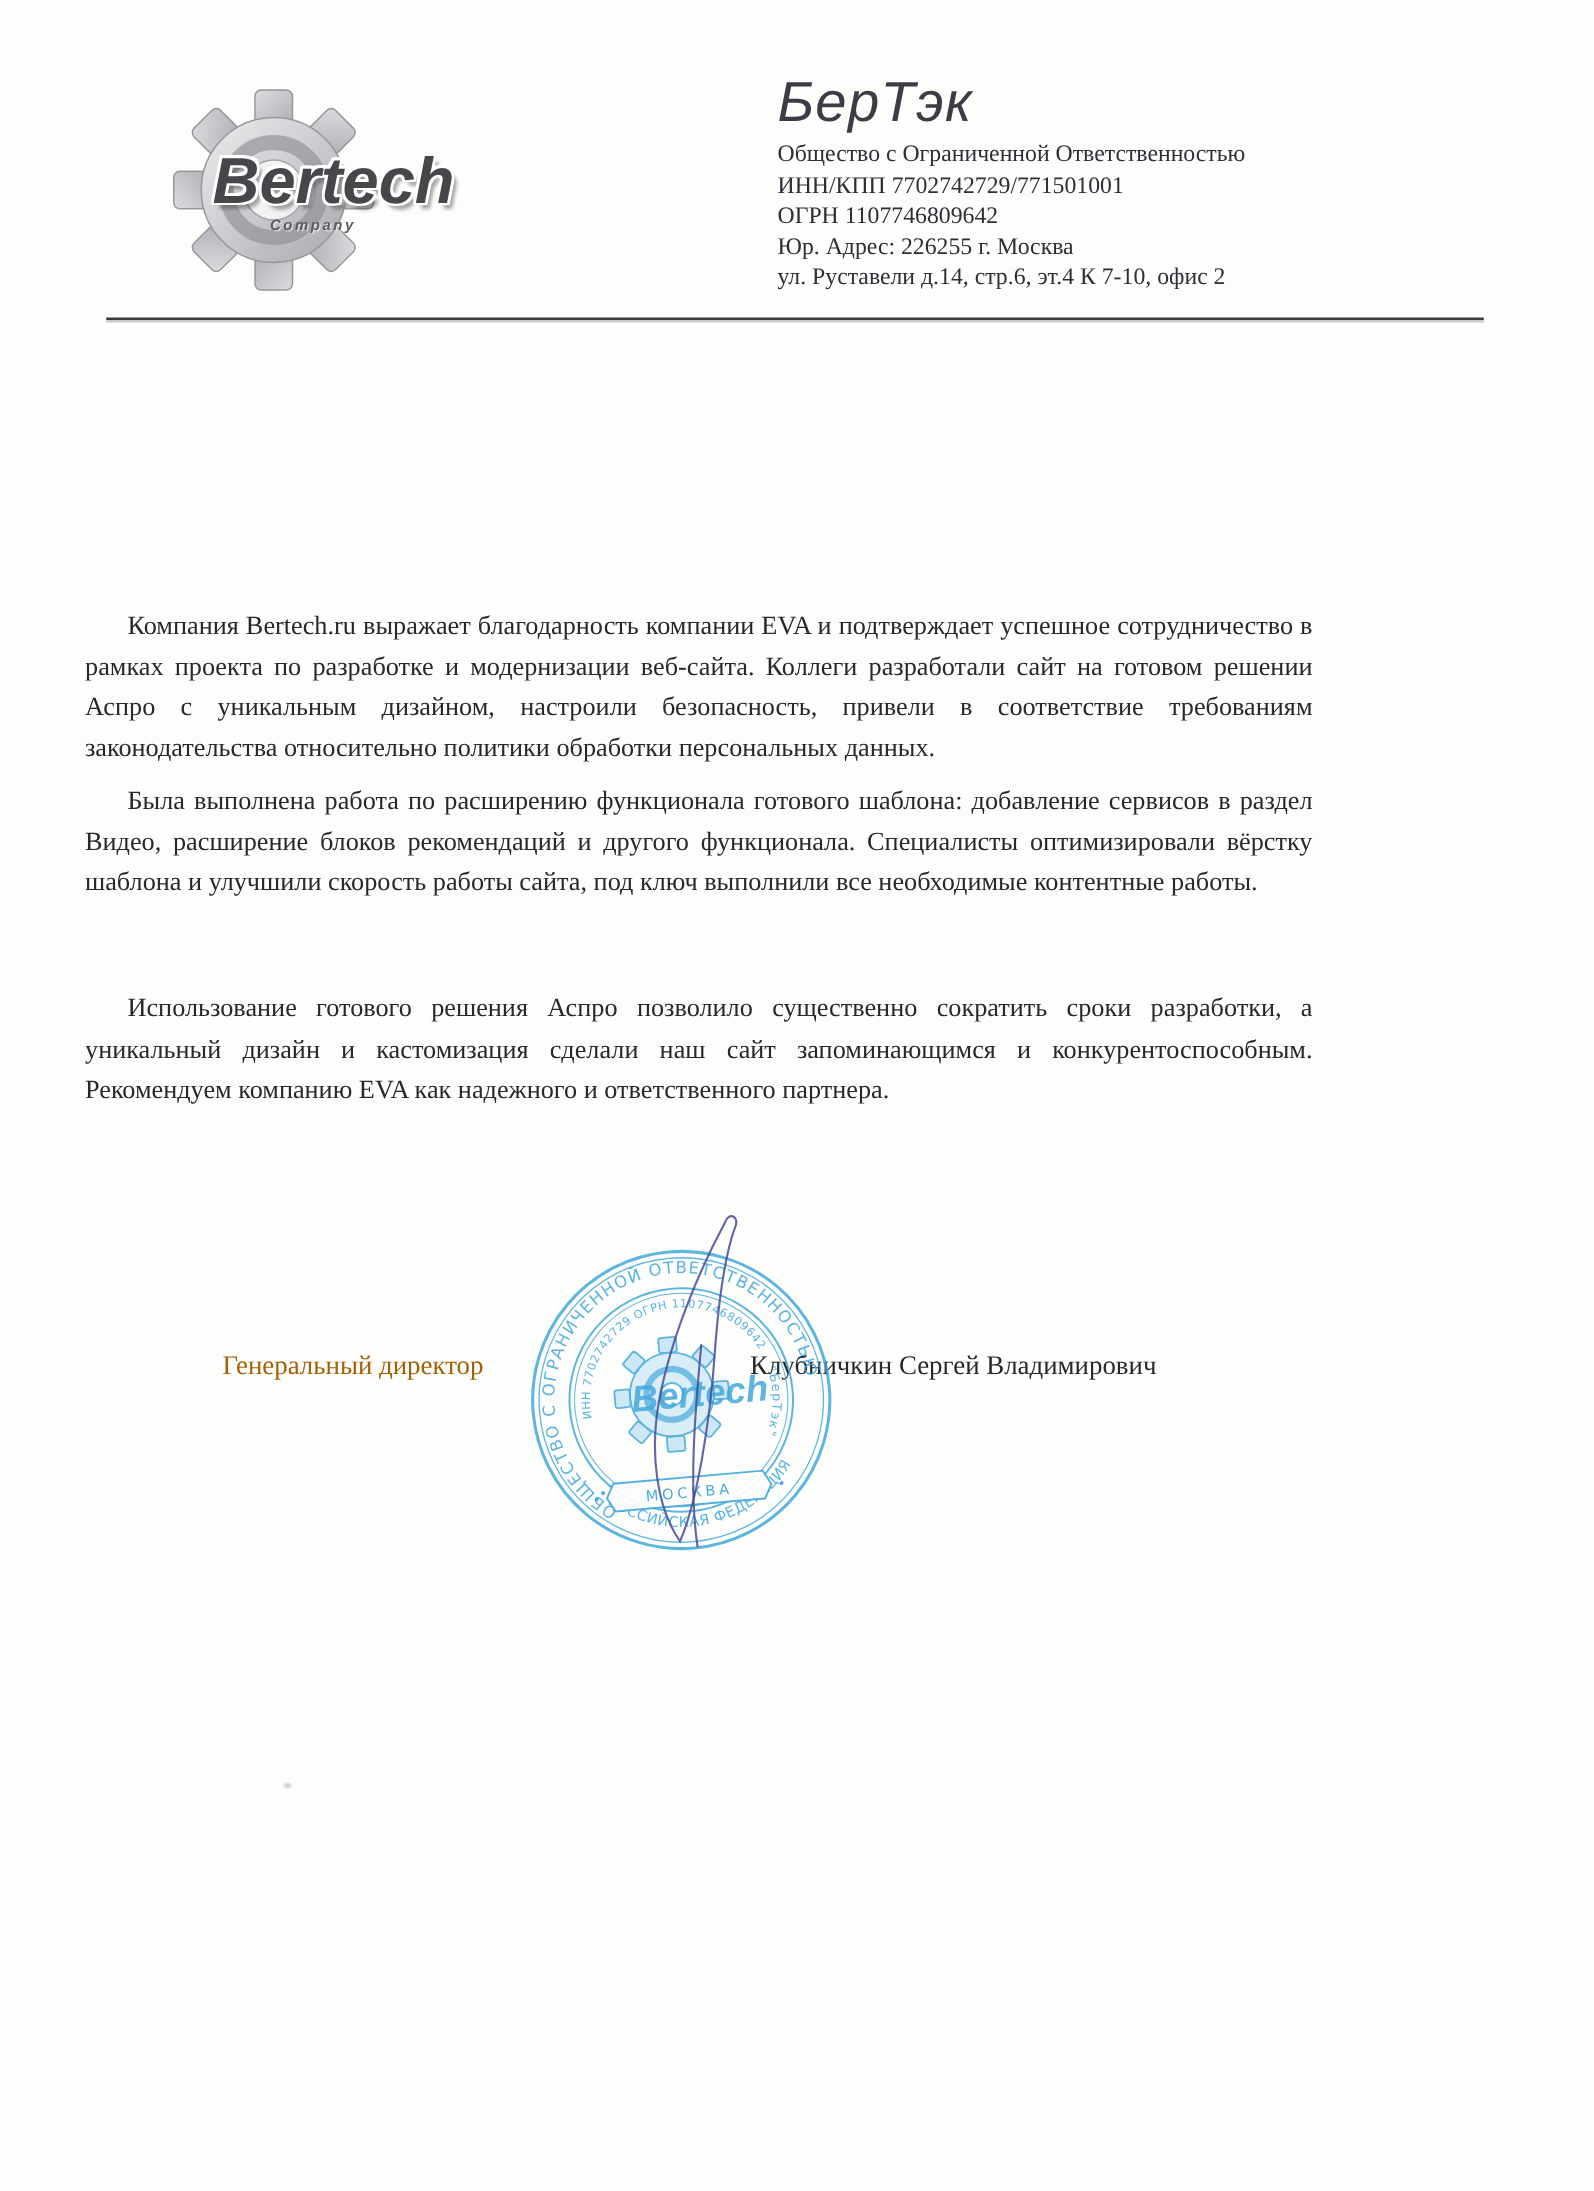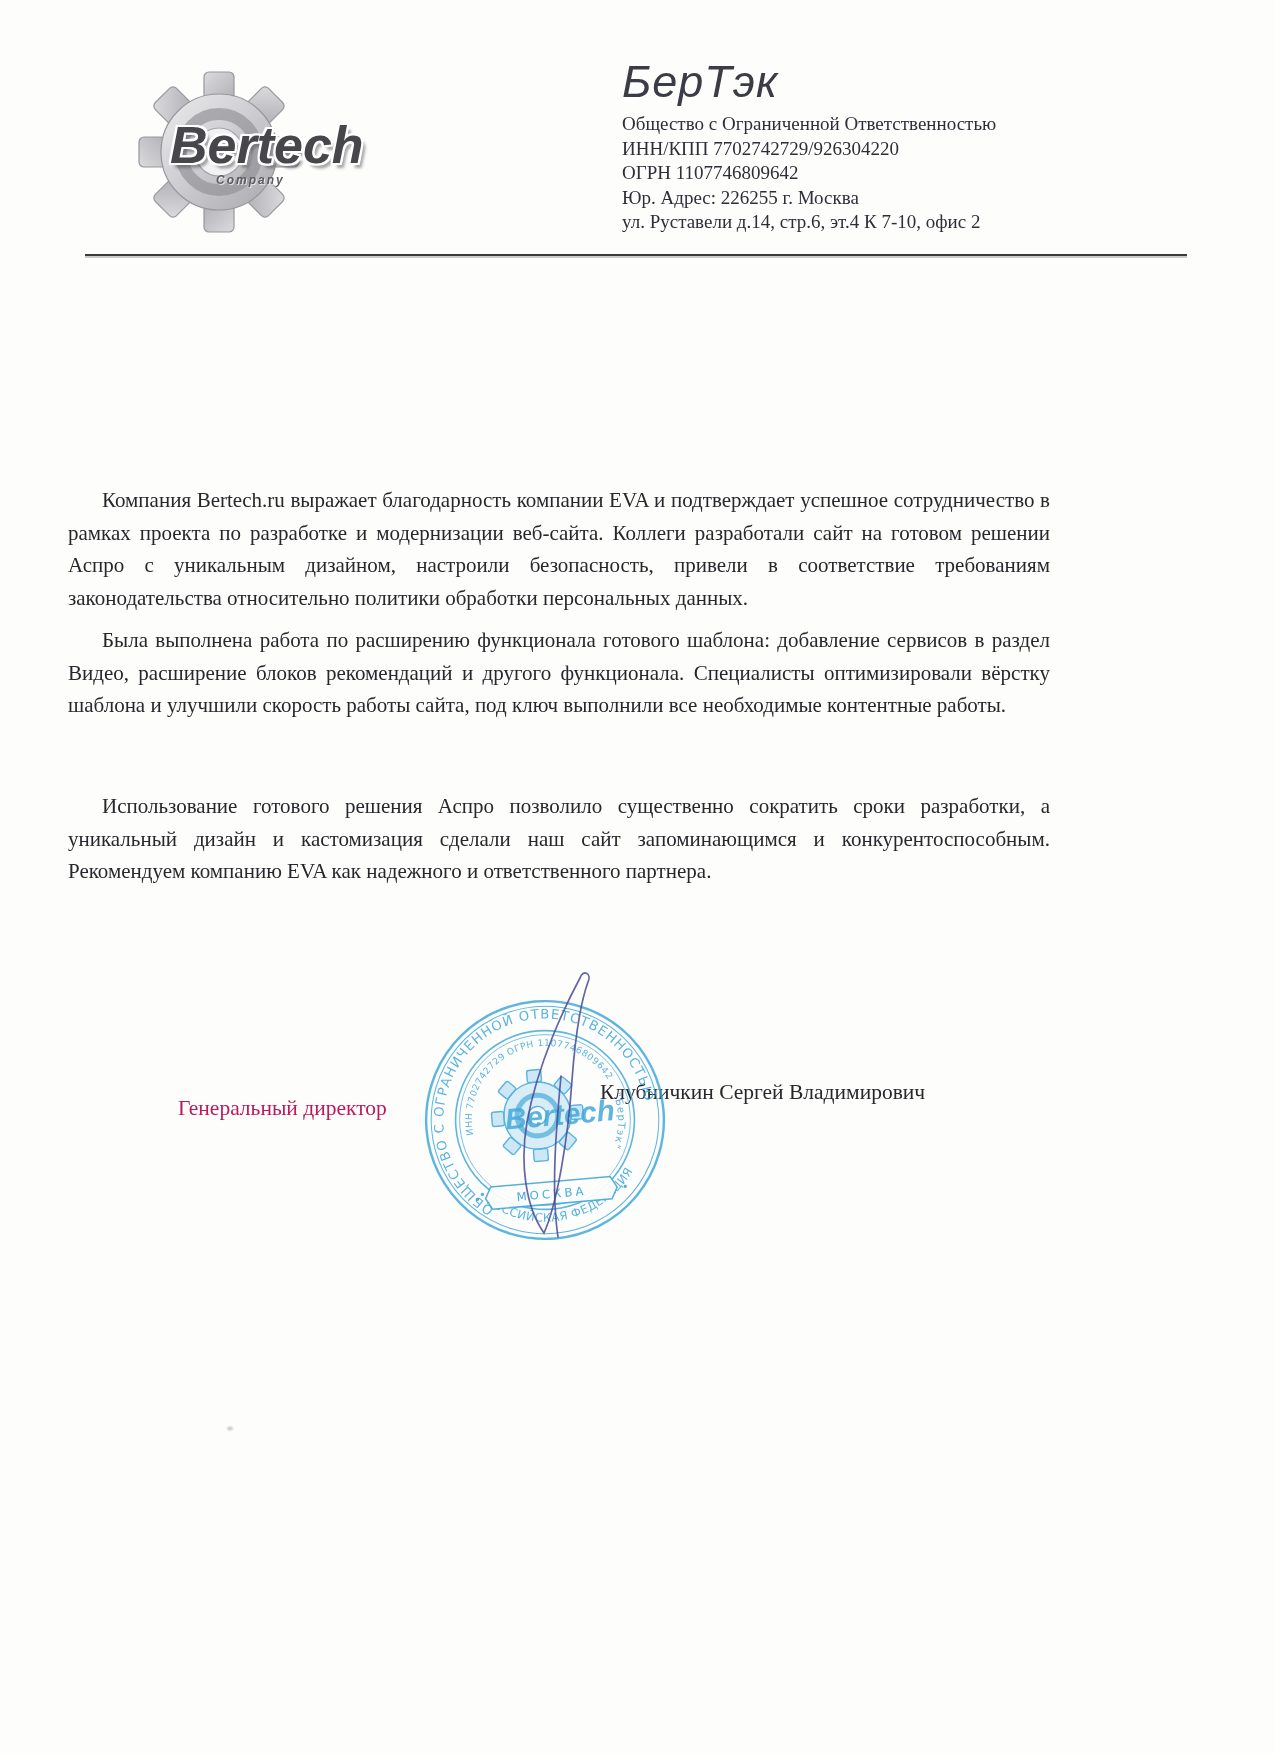--- a/index.html
+++ b/index.html
@@ -46,21 +46,21 @@
   }
   
   .body-text{position:absolute;left:68px;width:982px;}
   .body-text p{
     margin:0 0 30px 0;
     font-size:21px;line-height:32.6px;
     text-align:justify;text-indent:34px;
     color:#27272c;
   }
   
-  .sig-role{position:absolute;left:178px;top:1080px;font-size:21.5px;color:#be185d;margin-top:16px;}
+  .sig-role{position:absolute;left:178px;top:1080px;font-size:21.5px;color:#a16207;}
   .sig-name{position:absolute;left:600px;top:1080px;font-size:21.5px;color:#27272c;text-align:center;}
   
   .stamp{position:absolute;left:418px;top:993px;width:254px;height:254px;transform:rotate(-5deg);opacity:.92;}
   .autograph{position:absolute;left:460px;top:950px;width:180px;height:310px;}
   .artifact{
     position:absolute;left:224px;top:1424px;width:12px;height:9px;
     background:radial-gradient(closest-side,#8a8a8a,rgba(160,160,160,0) 75%);
     opacity:.5;filter:blur(.6px);
   }
 </style>
@@ -99,21 +99,21 @@
       </g>
     </svg>
     <div class="lh-brand">Bertech</div>
     <div class="lh-sub">Company</div>
   </div>
 
   <div class="hdr">
     <div class="hdr-name">БерТэк</div>
     <div class="hdr-lines">
       <div>Общество с Ограниченной Ответственностью</div>
-      <div>ИНН/КПП 7702742729/926304220</div>
+      <div>ИНН/КПП 7702742729/771501001</div>
       <div>ОГРН 1107746809642</div>
       <div>Юр. Адрес: 226255 г. Москва</div>
       <div>ул. Руставели д.14, стр.6, эт.4 К 7-10, офис 2</div>
     </div>
   </div>
 
   <div class="divider"></div>
 
   <div class="body-text" style="top:484px;">
     <p>Компания Bertech.ru выражает благодарность компании EVA и подтверждает успешное сотрудничество в рамках проекта по разработке и модернизации веб-сайта. Коллеги разработали сайт на готовом решении Аспро с уникальным дизайном, настроили безопасность, привели в соответствие требованиям законодательства относительно политики обработки персональных данных.</p>

